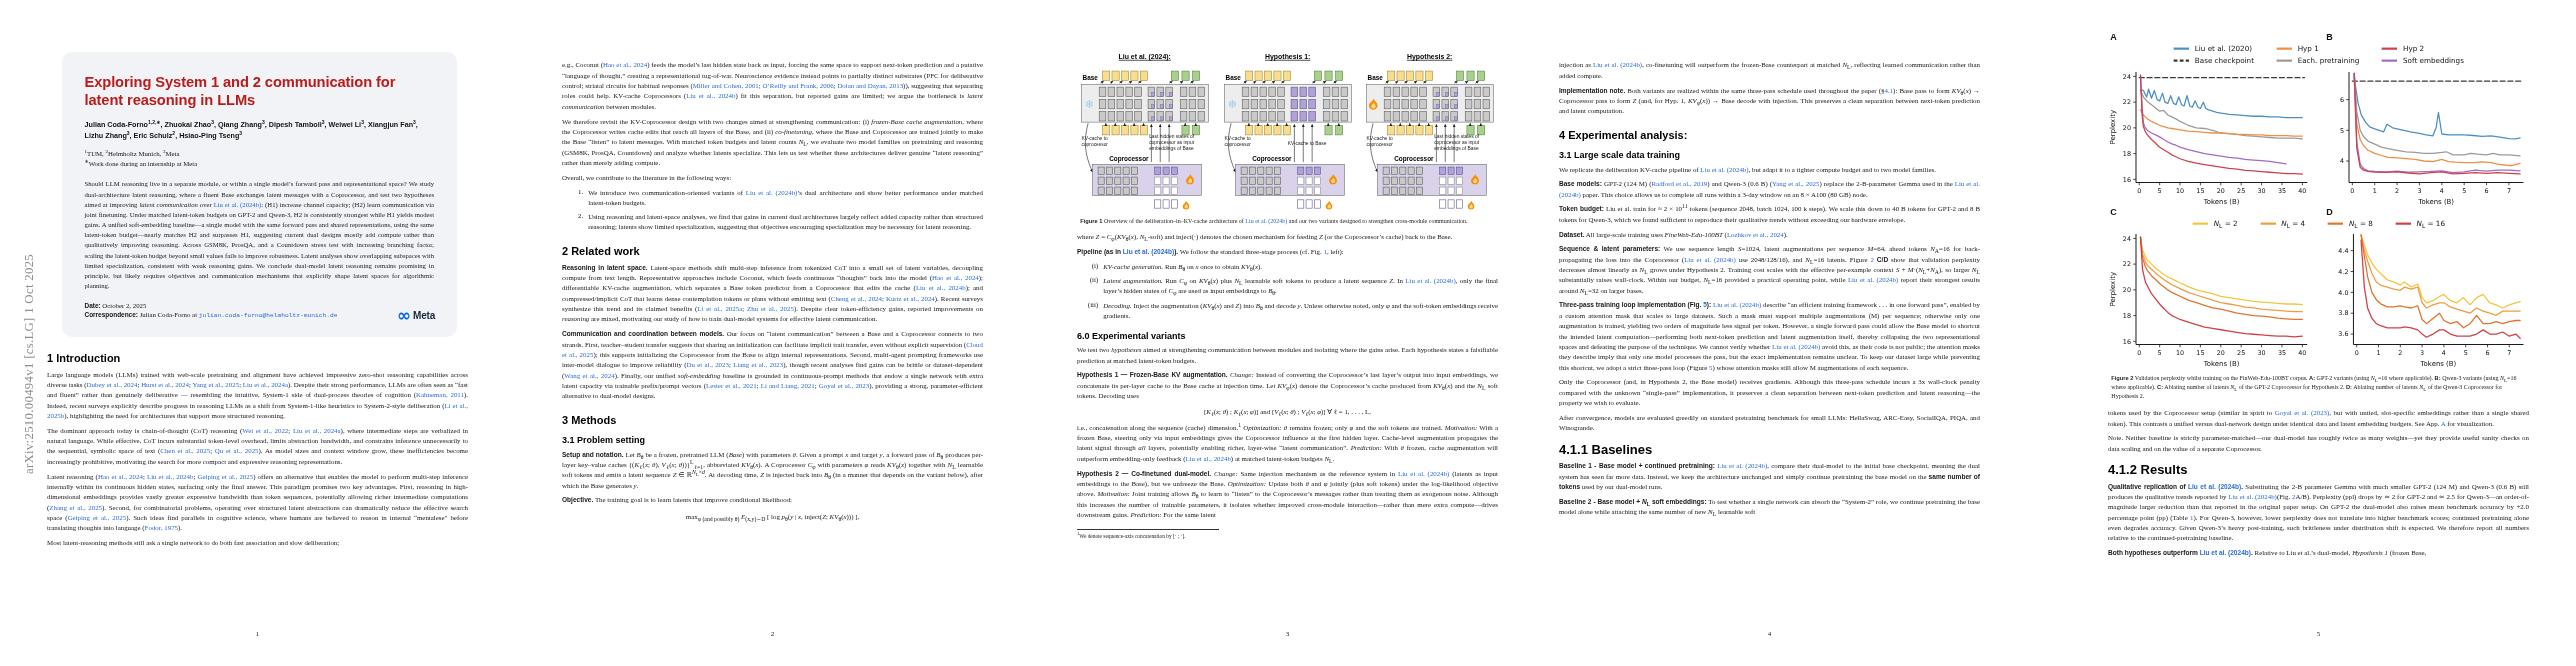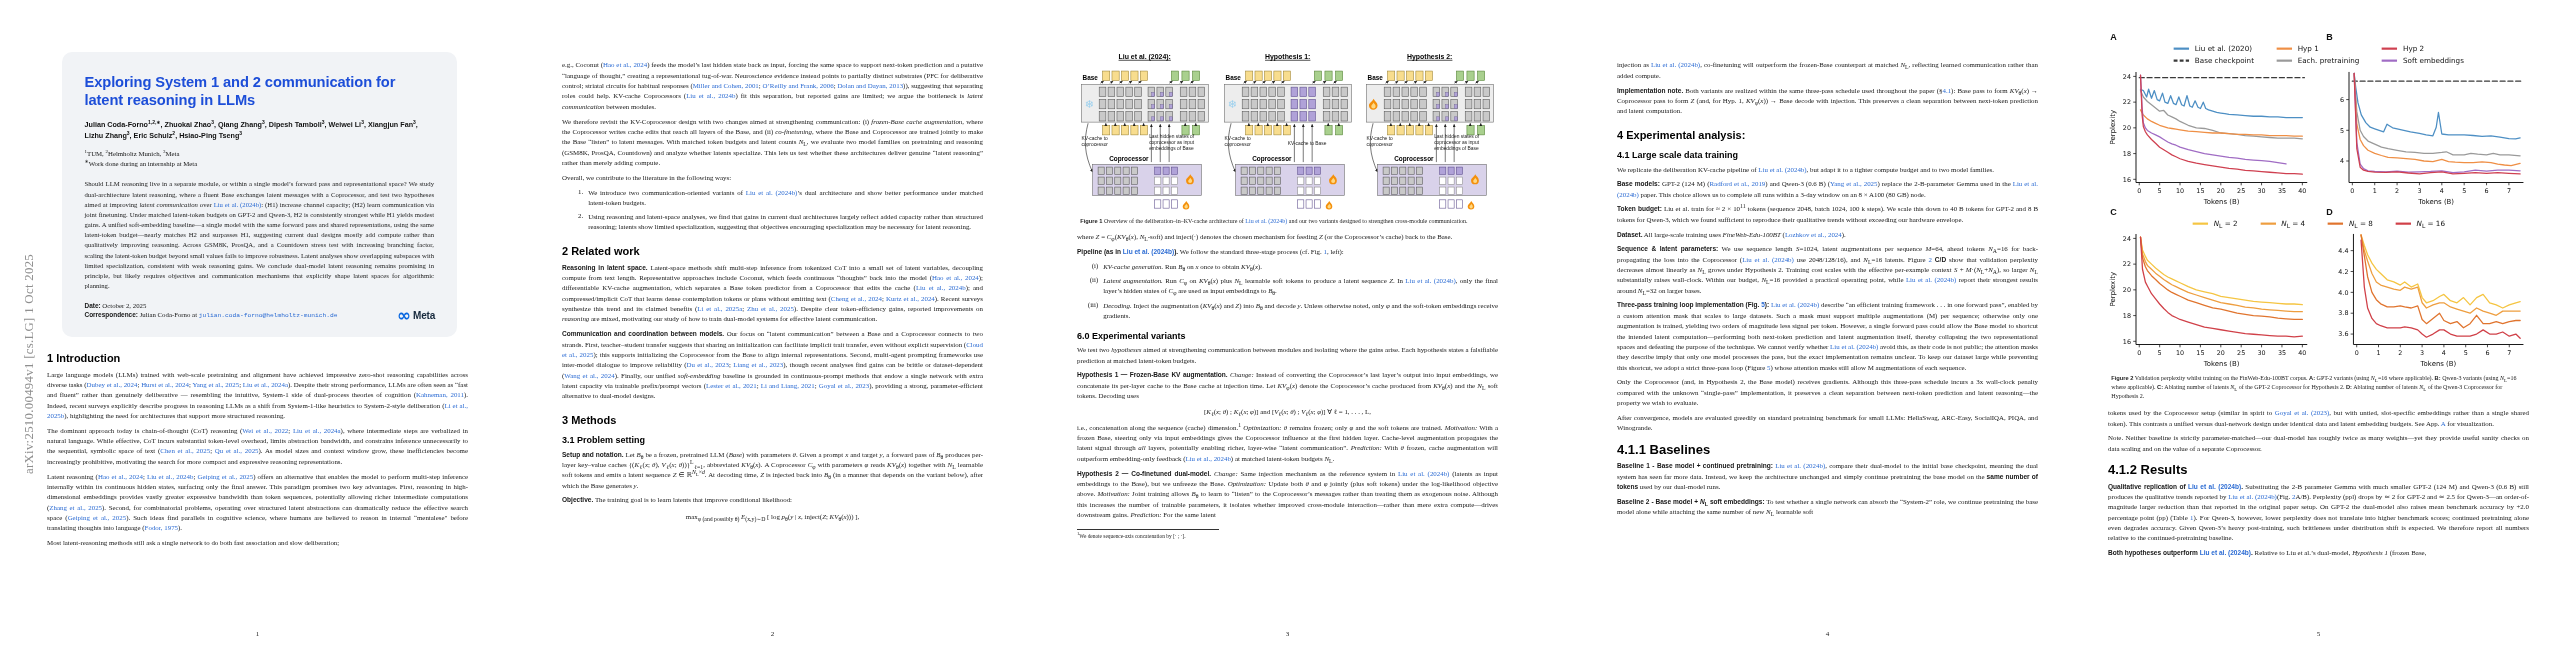--- a/index.html
+++ b/index.html
@@ -1,35 +1,35 @@
 <!DOCTYPE html>
 <html style="font-size:9px"><head>
 <meta charset="utf-8">
 <style>
   html,body{margin:0;padding:0;}
   body{width:2576px;height:667px;background:#ffffff;position:relative;
        font-family:"Liberation Serif",serif;color:#141414;
        -webkit-font-smoothing:antialiased;}
   .page{position:absolute;top:0;width:515px;height:667px;overflow:hidden;background:#fff;}
-  #page-1{left:0}#page-2{left:515px}#page-3{left:1030px}#page-4{left:1570px}#page-5{left:2061px}
+  #page-1{left:0}#page-2{left:515px}#page-3{left:1030px}#page-4{left:1512px}#page-5{left:2061px}
   .content{padding:0 47px;}
   #page-1 .content{padding-top:52px;}
   #page-2 .content,#page-3 .content,#page-4 .content{padding-top:56px;}
   #page-3 .content{padding-top:51px;}
   #page-5 .content{padding-top:32px;}
   .page-num{position:absolute;bottom:29px;left:0;width:100%;text-align:center;font-size:7px;color:#222;}
 
   .arxiv-sidebar{position:absolute;left:29px;top:364px;transform:translate(-50%,-50%) rotate(-90deg);
        white-space:nowrap;font-size:12.8px;color:#8f8f8f;letter-spacing:0.3px;}
 
   
   .abstract-card{position:relative;background:#f1f3f6;border-radius:10px;
        margin:0 11px 14.5px 14.5px;padding:22px 23px 16.7px 23px;}
   .paper-title{font-family:"Liberation Sans",sans-serif;font-weight:bold;font-size:14.7px;
-       line-height:1.22;margin:0 0 9px 0;color:#1d4ed8;letter-spacing:-0.1px;}
+       line-height:1.22;margin:0 0 9px 0;color:#b91c1c;letter-spacing:-0.1px;}
   .authors{font-family:"Liberation Sans",sans-serif;font-weight:bold;font-size:7.2px;line-height:1.55;margin:0 0 7.8px 0;color:#111;}
   .authors sup,.affil sup{font-size:5px;}
   .affil{font-size:6.8px;line-height:1.5;margin:0;color:#161616;}
   .abstract-text{font-size:6.7px;line-height:1.52;text-align:justify;margin:10px 0 11px 0;color:#1c1c1c;}
   .meta-line{font-size:6.8px;margin:1.7px 0;color:#161616;}
   .meta-logo{position:absolute;right:22px;bottom:16.7px;display:flex;align-items:center;gap:2.2px;}
   .meta-inf{font-family:"DejaVu Sans",sans-serif;font-weight:bold;font-size:16.7px;color:#0866e0;line-height:11px;}
   .meta-word{font-family:"Liberation Sans",sans-serif;font-weight:bold;font-size:10px;color:#16283c;letter-spacing:-0.2px;}
 
   
@@ -534,21 +534,21 @@
   </div>
   <div class="page-num">3</div>
 </div>
 
 <div class="page" id="page-4">
   <div class="content">
     <div class="blocks">
         <p class="para">injection as <span class="link">Liu et al. (2024b)</span>, co-finetuning will outperform the frozen-Base counterpart at matched <i>N</i><sub>L</sub>, reflecting learned communication rather than added compute.</p>
         <p class="para"><span class="blead">Implementation note.</span> Both variants are realized within the same three-pass schedule used throughout the paper (§<span class="link">4.1</span>): Base pass to form <i>KV</i><sub>θ</sub>(<i>x</i>) → Coprocessor pass to form <i>Z</i> (and, for Hyp. 1, <i>KV</i><sub>φ</sub>(<i>x</i>)) → Base decode with injection. This preserves a clean separation between next-token prediction and latent computation.</p>
         <div class="h1">4 Experimental analysis:</div>
-        <div class="h2">4.1 Large scale data training</div>
+        <div class="h2">3.1 Large scale data training</div>
         <p class="para">We replicate the deliberation KV-cache pipeline of <span class="link">Liu et al. (2024b)</span>, but adapt it to a tighter compute budget and to two model families.</p>
         <p class="para"><span class="blead">Base models:</span> GPT-2 (124 M) (<span class="link">Radford et al., 2019</span>) and Qwen-3 (0.6 B) (<span class="link">Yang et al., 2025</span>) replace the 2-B-parameter Gemma used in the <span class="link">Liu et al. (2024b)</span> paper. This choice allows us to complete all runs within a 3-day window on an 8 × A100 (80 GB) node.</p>
         <p class="para"><span class="blead">Token budget:</span> Liu et al. train for ≈ 2 × 10<sup>11</sup> tokens (sequence 2048, batch 1024, 100 k steps). We scale this down to 40 B tokens for GPT-2 and 8 B tokens for Qwen-3, which we found sufficient to reproduce their qualitative trends without exceeding our hardware envelope.</p>
         <p class="para"><span class="blead">Dataset.</span> All large-scale training uses <i>FineWeb-Edu-100BT</i> (<span class="link">Lozhkov et al., 2024</span>).</p>
         <p class="para"><span class="blead">Sequence &amp; latent parameters:</span> We use sequence length <i>S</i>=1024, latent augmentations per sequence <i>M</i>=64, ahead tokens <i>N</i><sub>A</sub>=16 for back-propagating the loss into the Coprocessor (<span class="link">Liu et al. (2024b)</span> use 2048/128/16), and <i>N</i><sub>L</sub>=16 latents. Figure <span class="link">2</span> <span class="blead">C/D</span> show that validation perplexity decreases almost linearly as <i>N</i><sub>L</sub> grows under Hypothesis 2. Training cost scales with the effective per-example context <i>S</i> + <i>M</i>·(<i>N</i><sub>L</sub>+<i>N</i><sub>A</sub>), so larger <i>N</i><sub>L</sub> substantially raises wall-clock. Within our budget, <i>N</i><sub>L</sub>=16 provided a practical operating point, while <span class="link">Liu et al. (2024b)</span> report their strongest results around <i>N</i><sub>L</sub>=32 on larger bases.</p>
         <p class="para"><span class="blead">Three-pass training loop implementation (Fig. <span class="link">5</span>):</span> <span class="link">Liu et al. (2024b)</span> describe “an efficient training framework . . .  in one forward pass”, enabled by a custom attention mask that scales to large datasets. Such a mask must support multiple augmentations (M) per sequence; otherwise only one augmentation is trained, yielding two orders of magnitude less signal per token. However, a single forward pass could allow the Base model to shortcut the intended latent computation—performing both next-token prediction and latent augmentation itself, thereby collapsing the two representational spaces and defeating the purpose of the technique. We cannot verify whether <span class="link">Liu et al. (2024b)</span> avoid this, as their code is not public; the attention masks they describe imply that only one model processes the pass, but the exact implementation remains unclear. To keep our dataset large while preventing this shortcut, we adopt a strict three-pass loop (Figure <span class="link">5</span>) whose attention masks still allow M augmentations of each sequence.</p>
         <p class="para">Only the Coprocessor (and, in Hypothesis 2, the Base model) receives gradients. Although this three-pass schedule incurs a 3x wall-clock penalty compared with the unknown “single-pass” implementation, it preserves a clean separation between next-token prediction and latent reasoning—the property we wish to evaluate.</p>
         <p class="para">After convergence, models are evaluated greedily on standard pretraining benchmark for small LLMs: HellaSwag, ARC-Easy, SocialIQA, PIQA, and Winogrande.</p>
         <div class="h3">4.1.1 Baselines</div>
         <p class="para"><span class="blead">Baseline 1 - Base model + continued pretraining:</span> <span class="link">Liu et al. (2024b)</span>, compare their dual-model to the initial base checkpoint, meaning the dual system has seen far more data. Instead, we keep the architecture unchanged and simply continue pretraining the base model on the <span class="blead">same number of tokens</span> used by our dual-model runs.</p>

